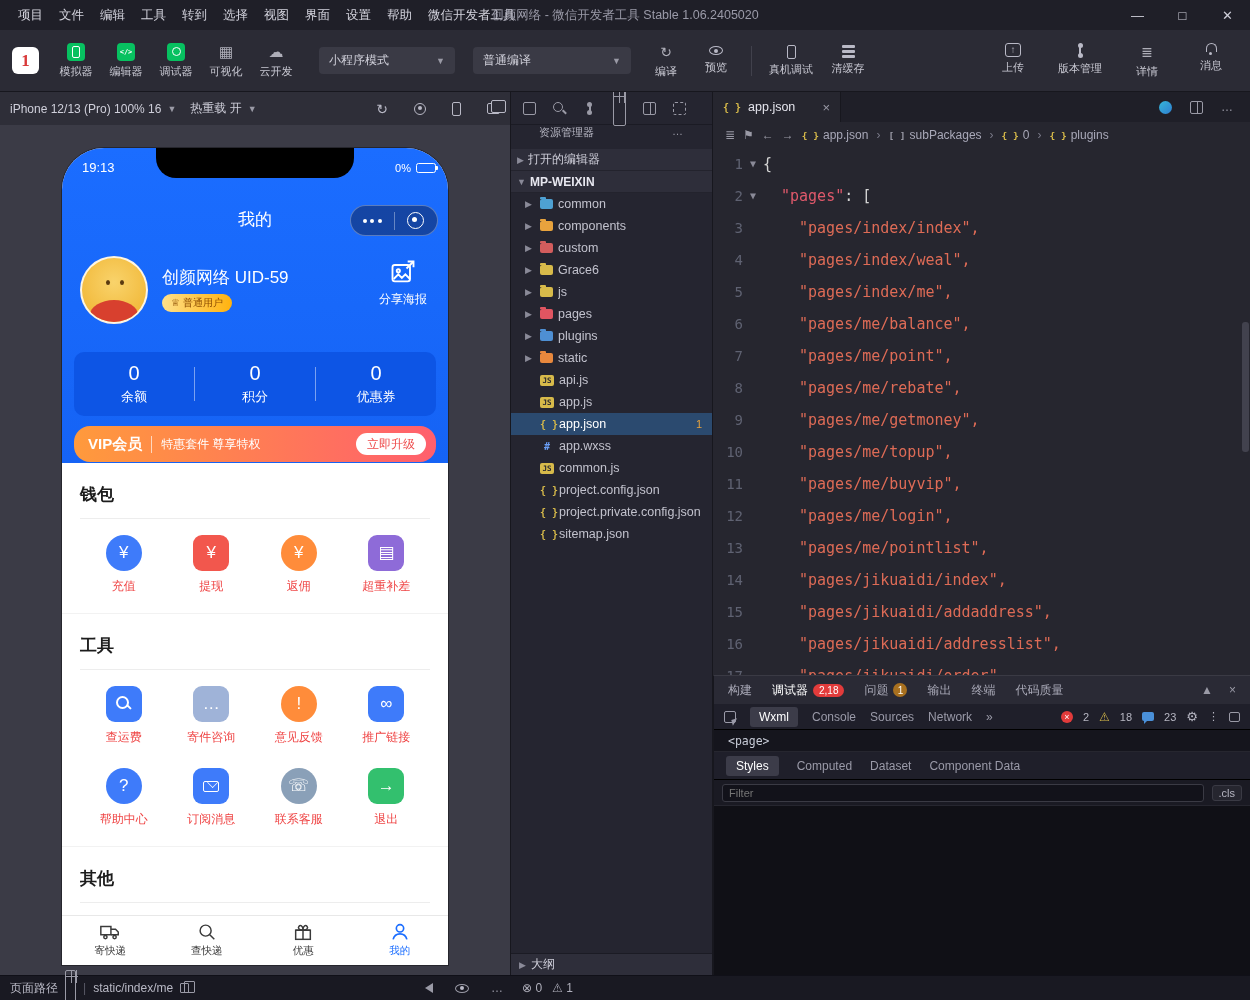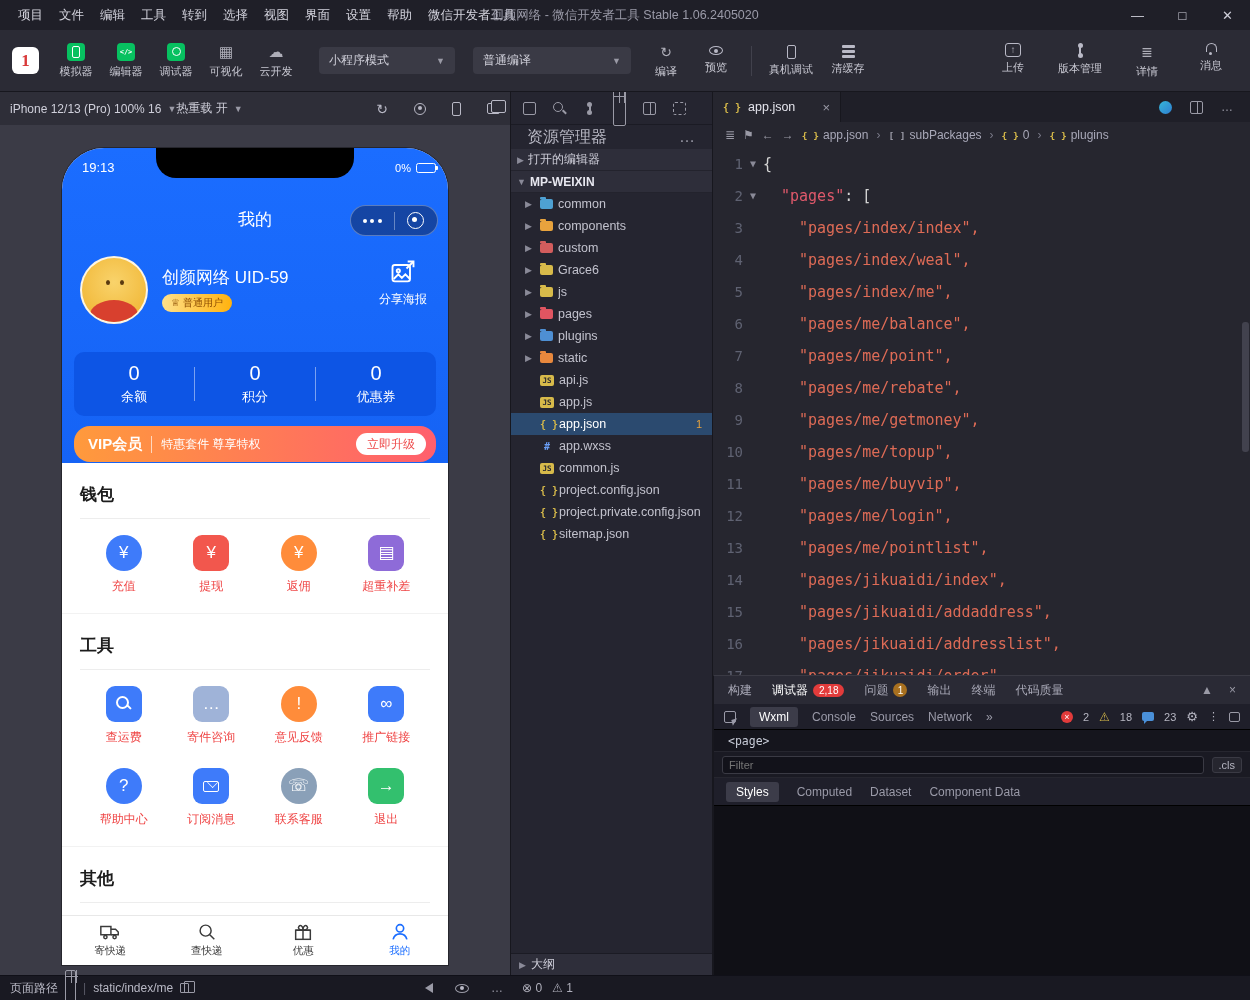--- a/index.html
+++ b/index.html
@@ -42,21 +42,21 @@
   .i-branch::before { content:""; position:absolute; left:6px; top:2px; width:2px; height:11px; background:#b9b9c6;}
   .i-branch::after { content:""; position:absolute; left:4.5px; top:0; width:5px; height:5px; border-radius:50%; background:#b9b9c6; box-shadow:0 10px 0 #b9b9c6;}
   .i-bell { width:11px; height:9px; border:1.5px solid #b9b9c6; border-bottom:none; border-radius:6px 6px 0 0; position:relative; display:inline-block;}
   .i-bell::after { content:""; position:absolute; left:2.5px; bottom:-3px; width:3px; height:3px; border-radius:50%; background:#b9b9c6;}
   .i-layers { display:inline-block; width:13px; height:11px; position:relative;}
   .i-layers::before, .i-layers::after { content:""; position:absolute; left:0; width:13px; height:3px; background:#b9b9c6; border-radius:1px;}
   .i-layers::before { top:0;} .i-layers::after { top:5px; box-shadow:0 5px 0 #b9b9c6;}
 
   
   #sim-panel { position:absolute; left:0; top:92px; width:510px; bottom:25px; background:#3b3b46; overflow:hidden;}
-  #sim-toolbar { position:absolute; left:0; top:0; width:510px; height:33px; background:#2e2e38; display:flex; align-items:center; padding:0 10px; }
+  #sim-toolbar { position:absolute; left:0; top:0; width:510px; height:33px; background:#2e2e38; display:flex; align-items:center; padding:0 10px; gap:14px;}
   .sim-sel { color:#cfcfda; font-size:12px; display:flex; align-items:center; gap:6px;}
   .sim-icons { margin-left:auto; display:flex; gap:26px; align-items:center; color:#b9b9c6;}
   .i-refresh { font-size:14px; color:#b9b9c6;}
   .i-record { width:12px; height:12px; border:1.5px solid #b9b9c6; border-radius:50%; position:relative; display:inline-block;}
   .i-record::after { content:""; position:absolute; left:2.5px; top:2.5px; width:4px; height:4px; background:#b9b9c6; border-radius:50%;}
   .i-multiwin { width:13px; height:11px; border:1.4px solid #b9b9c6; border-radius:2px; position:relative; display:inline-block;}
   .i-multiwin::after { content:""; position:absolute; left:3px; top:-4px; width:13px; height:11px; border:1.4px solid #b9b9c6; border-radius:2px; background:#2e2e38;}
 
   
   #phone { position:absolute; left:62px; top:56px; width:386px; height:817px; background:#fff;
@@ -126,21 +126,21 @@
   .strip-ico { width:13px; height:13px; border:1.4px solid #9a9aa6; border-radius:2px; display:inline-block; position:relative;}
   .strip-ico.search { border:none;}
   .strip-ico.search::before { content:""; position:absolute; left:0; top:0; width:8px; height:8px; border:1.6px solid #9a9aa6; border-radius:50%;}
   .strip-ico.search::after { content:""; position:absolute; left:9px; top:9px; width:5px; height:1.8px; background:#9a9aa6; transform:rotate(45deg);}
   .strip-ico.git { border:none;}
   .strip-ico.git::before { content:""; position:absolute; left:5.5px; top:1px; width:2px; height:11px; background:#9a9aa6;}
   .strip-ico.git::after { content:""; position:absolute; left:4px; top:0; width:5px; height:5px; border-radius:50%; background:#9a9aa6; box-shadow:0 8px 0 #9a9aa6;}
   .strip-ico.grid::after { content:""; position:absolute; left:5px; top:-1px; width:1.4px; height:13px; background:#9a9aa6; box-shadow:5px 0 0 #9a9aa6;}
   .strip-ico.grid::before { content:""; position:absolute; left:-1px; top:5px; width:13px; height:1.4px; background:#9a9aa6;}
   .strip-ico.split::after { content:""; position:absolute; left:5.5px; top:-1px; width:1.4px; height:13px; background:#9a9aa6;}
-  #exp-header { height:24px; display:flex; align-items:center; padding:0 16px; color:#b6b6c2; font-size:16px;}
+  #exp-header { height:24px; display:flex; align-items:flex-start; padding:0 28px; color:#b6b6c2; font-size:11px;}
   #exp-header .more { margin-left:auto; letter-spacing:1px; color:#9a9aa6;}
   .sec-row { height:22px; display:flex; align-items:center; background:#2e2e3a; color:#cfcfda; font-size:12px; padding:0 6px; gap:4px; border-bottom:1px solid #23232d;}
   .sec-row.root { font-weight:bold; color:#e8e8f0;}
   .tree { font-size:12.5px; color:#c2c2cd;}
   .t-row { height:22px; display:flex; align-items:center; padding:0 6px 0 14px; gap:5px; white-space:nowrap; position:relative;}
   .t-row .arrow { color:#8a8a98; font-size:9px; width:10px;}
   .t-row .noarrow { width:10px;}
   .fico { width:13px; height:10px; border-radius:2px; display:inline-block; position:relative; flex:none;}
   .fico::before { content:""; position:absolute; left:0; top:-2.5px; width:6px; height:2.5px; background:inherit; border-radius:1px 1px 0 0;}
   .fi { width:14px; text-align:center; font:bold 9px "DejaVu Sans Mono",monospace; flex:none;}
@@ -714,29 +714,29 @@
       <span class="bubble"></span>
         <span>23</span>
       <span style="font-size:13px;">⚙</span>
       <span>⋮</span>
       <span class="strip-ico" style="width:11px;height:10px;"></span>
     </span>
   </div>
   <div id="elem-strip">
     <span>&lt;page&gt;</span>
   </div>
-  <div id="filter-row">
-    <input id="filter-input" placeholder="Filter" style="">
-    <span id="cls-btn">.cls</span>
-  </div>
   <div id="style-tabs">
     <span class="active">Styles</span>
     <span>Computed</span>
     <span>Dataset</span>
     <span>Component Data</span>
+  </div>
+  <div id="filter-row">
+    <input id="filter-input" placeholder="Filter" style="">
+    <span id="cls-btn">.cls</span>
   </div>
 </div>
 
 <div id="statusbar">
   <div id="sb-left">
     <span>页面路径</span>
     <span class="strip-ico grid" style="width:11px;height:11px;"></span>
     <span class="sb-div">|</span>
     <span>static/index/me</span>
     <span class="copy-ico"></span>

